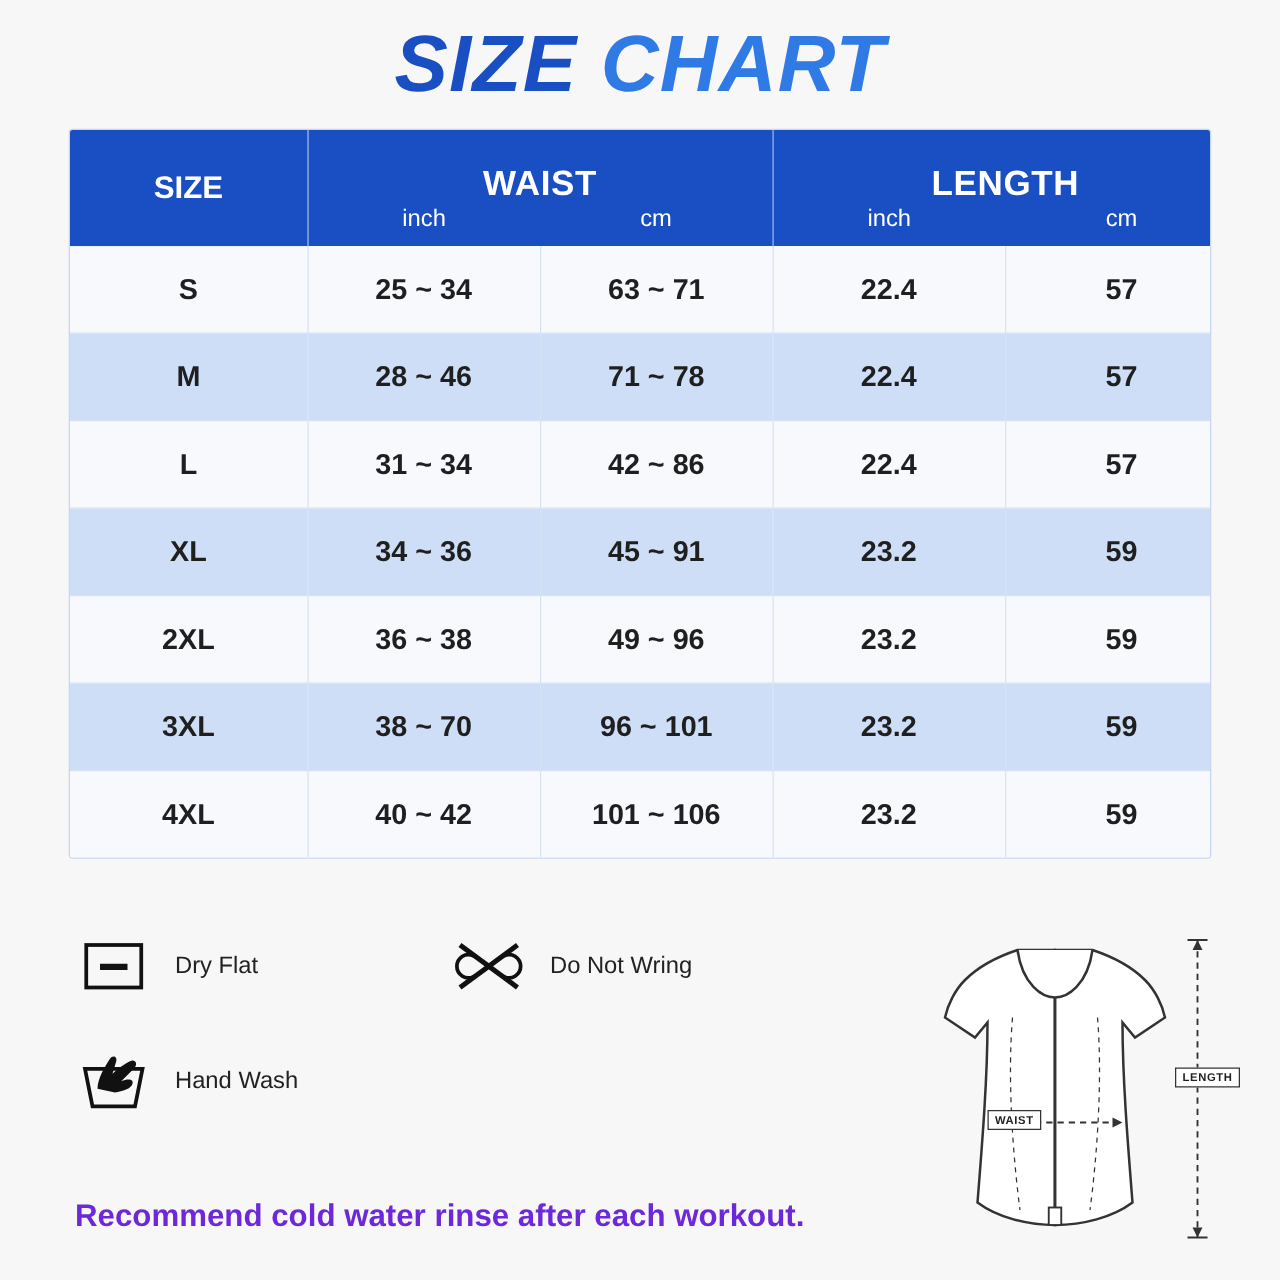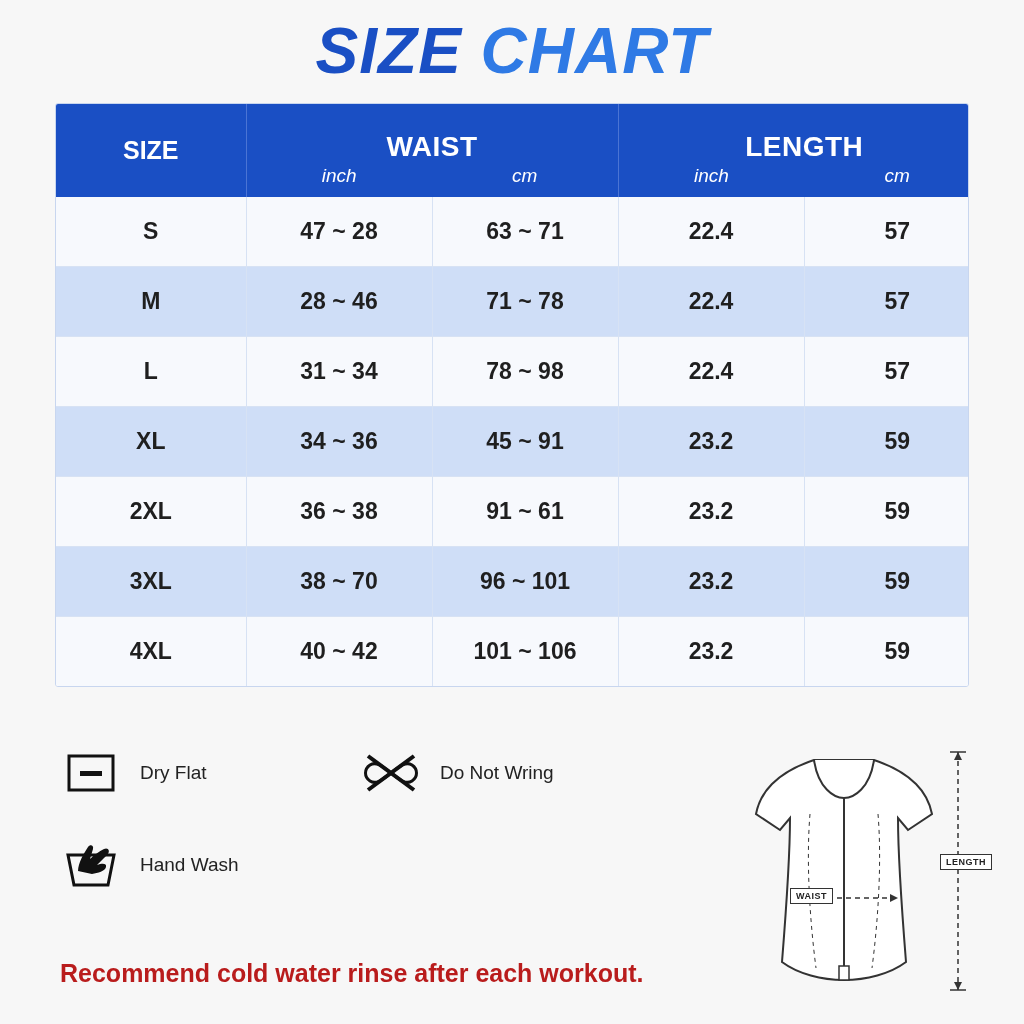--- a/index.html
+++ b/index.html
@@ -70,21 +70,20 @@
     font-size: 28px;
     font-weight: bold;
     padding-top: 16px;
     letter-spacing: .5px;
   }
   .head-group .units {
     display: flex;
     font-size: 19px;
     font-weight: normal;
     margin-top: 2px;
-    font-style: italic;
   }
   .head-group .units span {
     flex: 1 1 50%;
     text-align: center;
   }
 
   tbody td {
     height: 67px;
     text-align: center;
     font-size: 23px;
@@ -154,21 +153,21 @@
   .tag-waist { left: 84px; top: 166px; }
   .tag-length { left: 234px; top: 132px; }
 
   
   .footer {
     position: absolute;
     left: 60px;
     bottom: 36px;
     font-size: 25px;
     font-weight: bold;
-    color: #b91c1c;
+    color: #6d28d9;
   }
 </style>
 </head>
 <body>
 
 <div class="page">
 
   <div class="title">
     <span class="t1">SIZE</span>
     <span class="t2">CHART</span>
@@ -198,50 +197,50 @@
             <div class="units">
               <span>inch</span>
               <span>cm</span>
             </div>
           </th>
         </tr>
       </thead>
       <tbody>
         <tr class="odd">
           <td>S</td>
-          <td>47 ~ 28</td>
+          <td>25 ~ 34</td>
           <td>63 ~ 71</td>
           <td>22.4</td>
           <td>57</td>
         </tr>
         <tr class="even">
           <td>M</td>
           <td>28 ~ 46</td>
           <td>71 ~ 78</td>
           <td>22.4</td>
           <td>57</td>
         </tr>
         <tr class="odd">
           <td>L</td>
           <td>31 ~ 34</td>
-          <td>78 ~ 98</td>
+          <td>42 ~ 86</td>
           <td>22.4</td>
           <td>57</td>
         </tr>
         <tr class="even">
           <td>XL</td>
           <td>34 ~ 36</td>
           <td>45 ~ 91</td>
           <td>23.2</td>
           <td>59</td>
         </tr>
         <tr class="odd">
           <td>2XL</td>
           <td>36 ~ 38</td>
-          <td>91 ~ 61</td>
+          <td>49 ~ 96</td>
           <td>23.2</td>
           <td>59</td>
         </tr>
         <tr class="even">
           <td>3XL</td>
           <td>38 ~ 70</td>
           <td>96 ~ 101</td>
           <td>23.2</td>
           <td>59</td>
         </tr>

